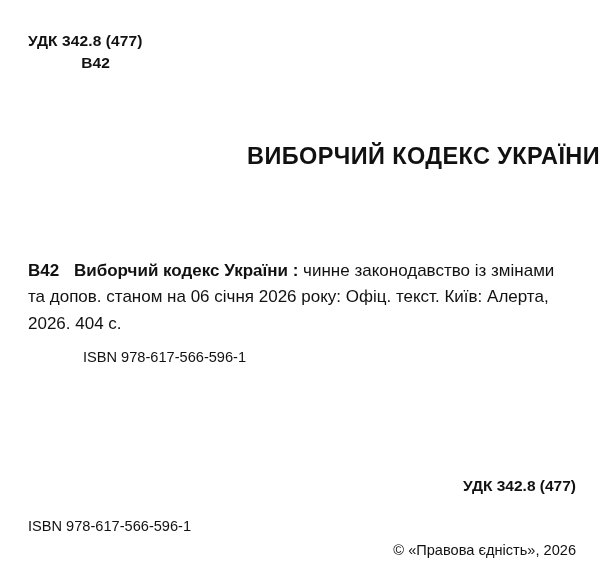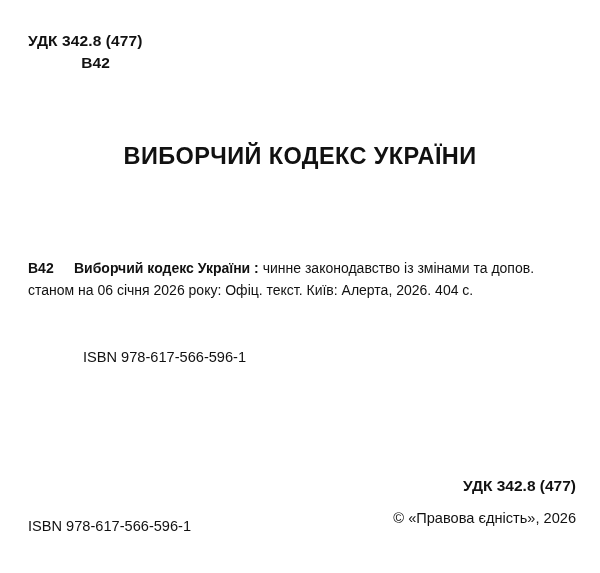--- a/index.html
+++ b/index.html
@@ -38,33 +38,33 @@
     text-align: center;
     width: 135px;
   }
 
   
   .main-title {
     position: absolute;
     left: 0;
     right: 0;
     top: 143px;
-    text-align: center;
+    text-align: right;
     font-size: 23.5px;
     font-weight: bold;
     letter-spacing: 0.4px;
   }
 
   
   .cip-entry {
     position: absolute;
     left: 28px;
     top: 258px;
     width: 548px;
-    font-size: 14px;
+    font-size: 17px;
     line-height: 1.55;
   }
   .cip-sigla {
     display: inline-block;
     width: 46px;
     font-weight: bold;
     vertical-align: top;
   }
   .cip-body {
     display: inline;
@@ -104,21 +104,21 @@
   }
   .isbn-bottom {
     position: absolute;
     left: 28px;
     top: 518px;
     font-size: 14.6px;
   }
   .copyright {
     position: absolute;
     right: 24px;
-    top: 510px;
+    top: 542px;
     font-size: 14.6px;
     text-align: right;
   }
 </style>
 </head>
 <body>
 
 <div class="page">
 
   <div class="udk-block">

